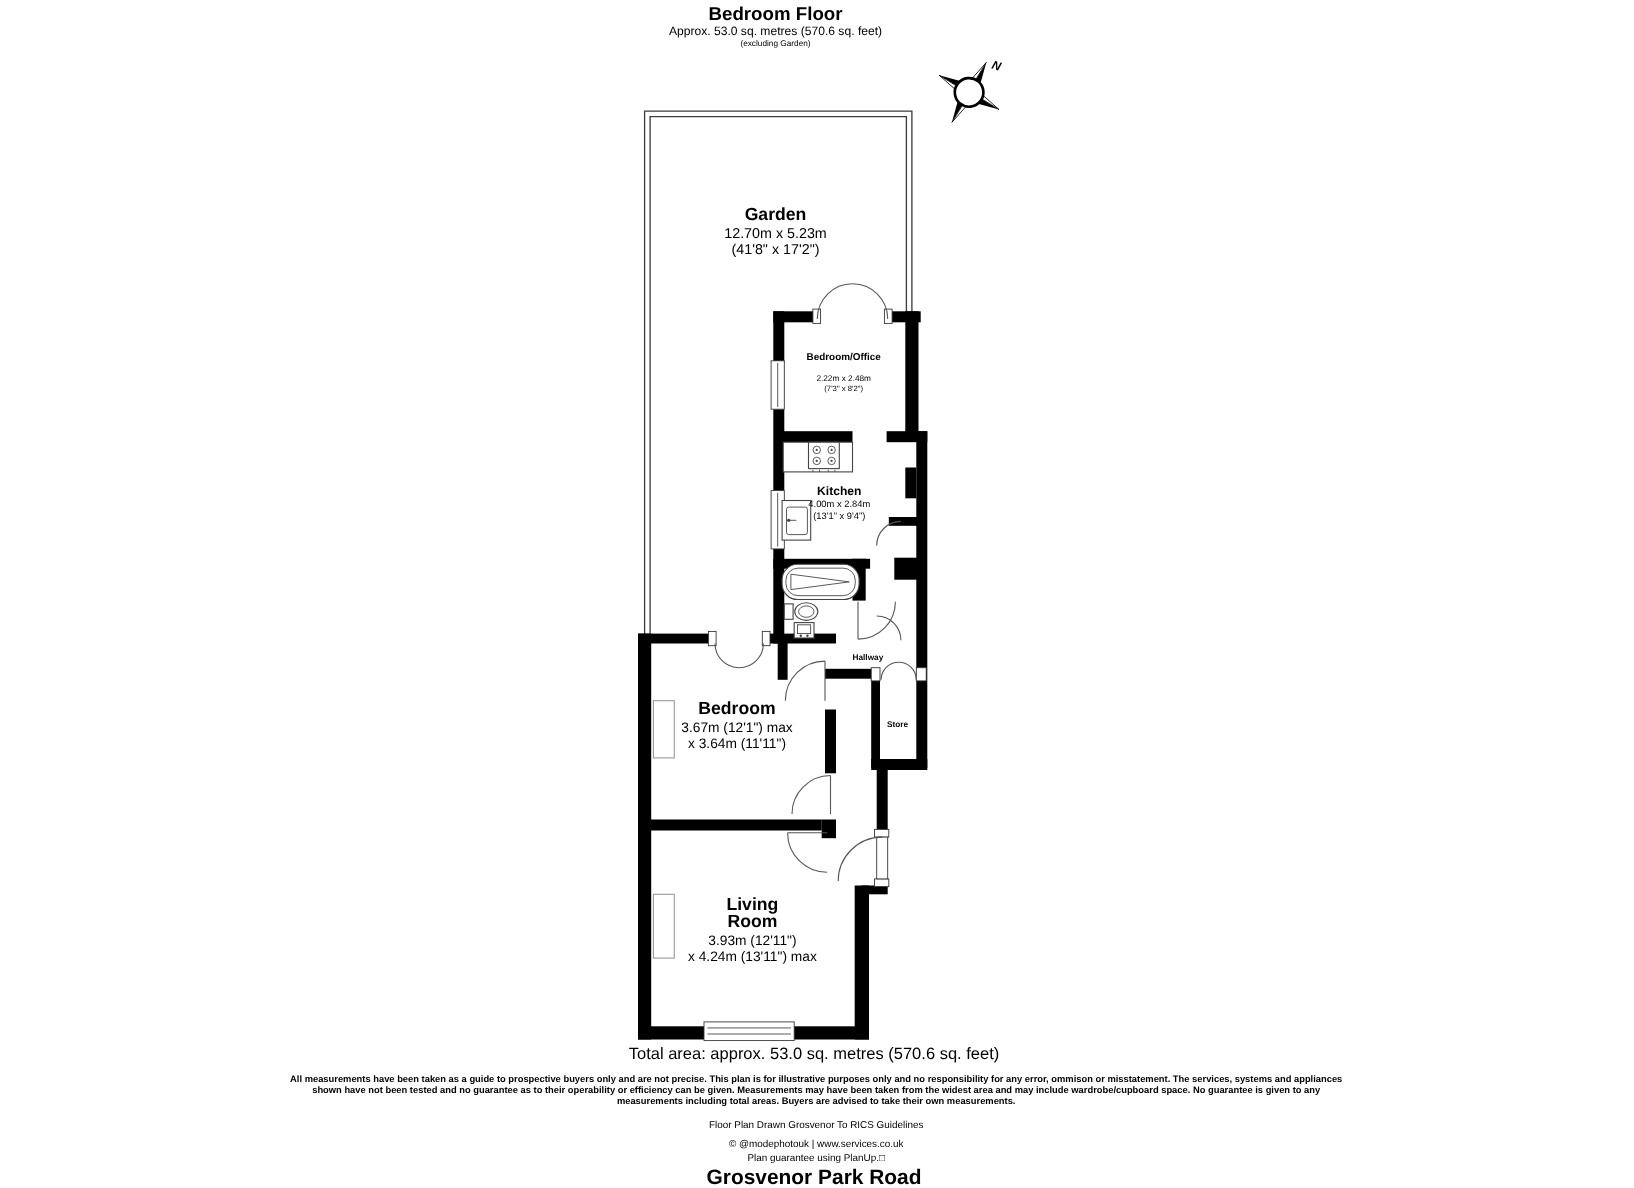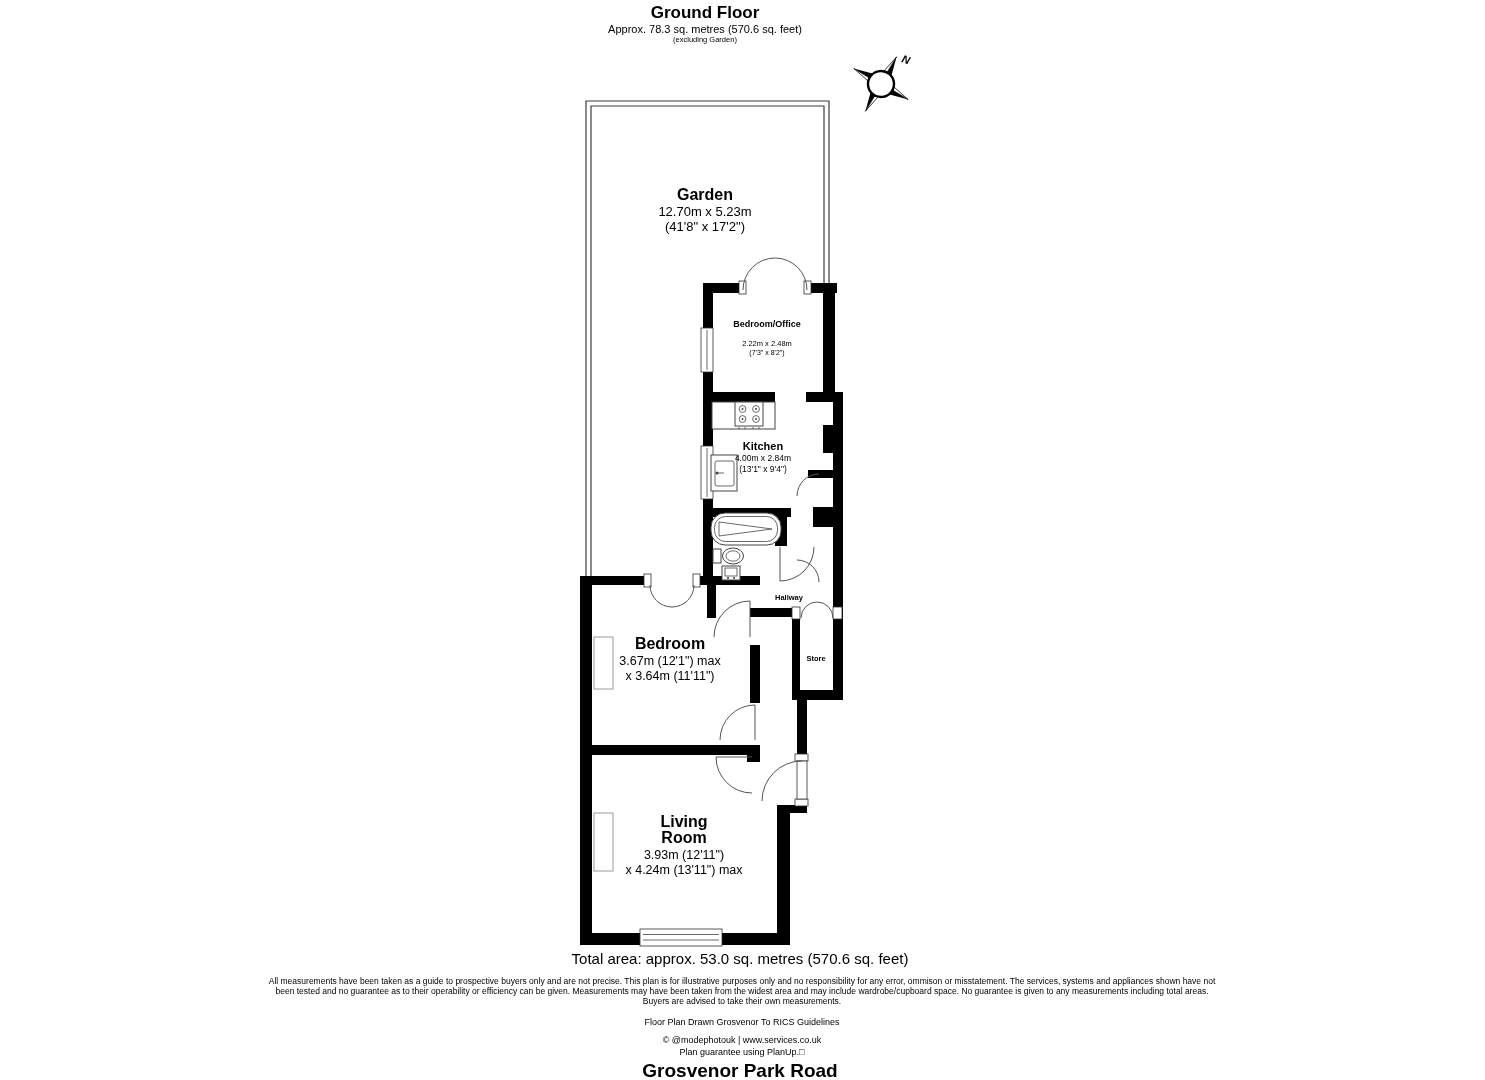--- a/index.html
+++ b/index.html
@@ -6,38 +6,38 @@
   body{
     width:1485px;height:1080px;position:relative;background:#ffffff;
     font-family:"Liberation Sans", sans-serif;color:#000;overflow:hidden;
   }
   .abs{position:absolute;}
   .ctr{text-align:center;}
   .title{font-size:17px;font-weight:bold;}
   .subtitle{font-size:11px;}
   .note{font-size:7.5px;}
   .total{font-size:15px;}
-  .disclaimer{font-size:8.5px;line-height:1.18;}
+  .disclaimer{font-size:8.5px;line-height:1.18;font-weight:bold;}
   .small{font-size:9px;}
   .address{font-size:19px;font-weight:bold;}
   svg text{font-family:"Liberation Sans", sans-serif;}
   .wall{fill:#000;}
   .fix{fill:#fff;stroke:#444;stroke-width:1;}
   .fixthin{fill:none;stroke:#444;stroke-width:0.8;}
   .arc{fill:none;stroke:#555;stroke-width:1;}
   .jamb{fill:#fff;stroke:#333;stroke-width:0.8;}
   .gline{fill:none;stroke:#3c3c3c;stroke-width:1.2;}
   .gray{fill:#fff;stroke:#9a9a9a;stroke-width:1;}
 </style>
 </head>
 <body>
 
 <div class="abs ctr" style="left:455px;top:3px;width:500px;">
-  <div class="title">Ground Floor</div>
-  <div class="subtitle">Approx. 78.3 sq. metres (570.6 sq. feet)</div>
+  <div class="title">Bedroom Floor</div>
+  <div class="subtitle">Approx. 53.0 sq. metres (570.6 sq. feet)</div>
   <div class="note">(excluding Garden)</div>
 </div>
 
 <svg class="abs" style="left:560px;top:40px;" width="380" height="920" viewBox="560 40 380 920">
 
   <g>
     <polyline class="gline" points="586,578 586,101 829,101 829,287"></polyline>
     <polyline class="gline" points="591,578 591,106 824,106 824,287"></polyline>
   </g>
 

